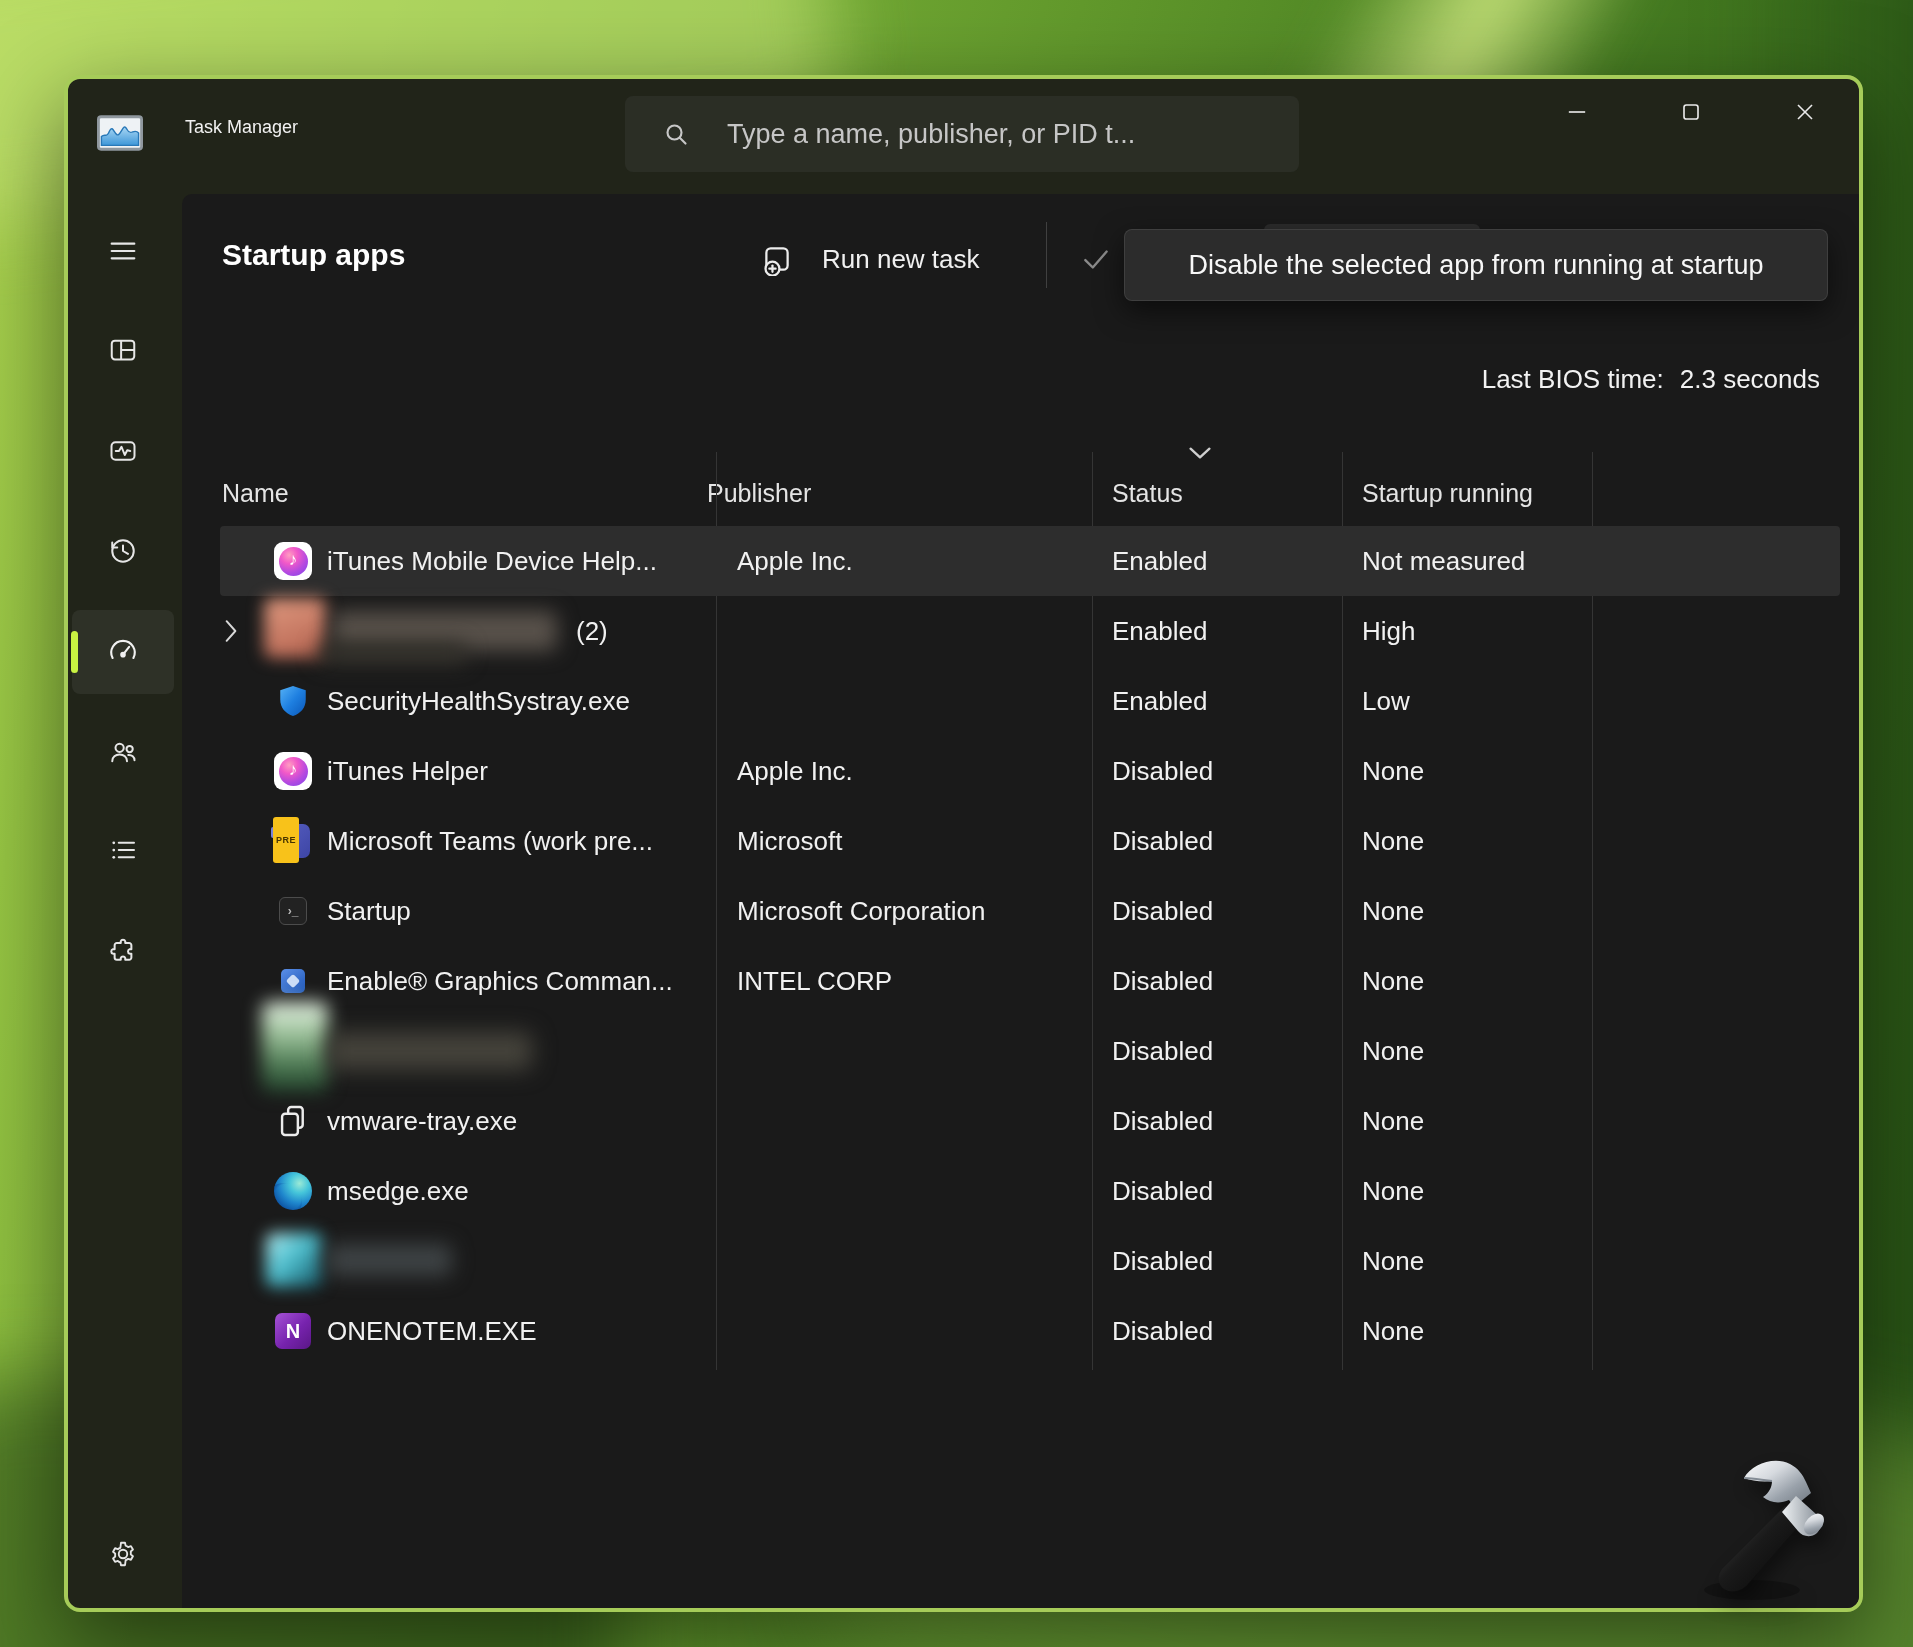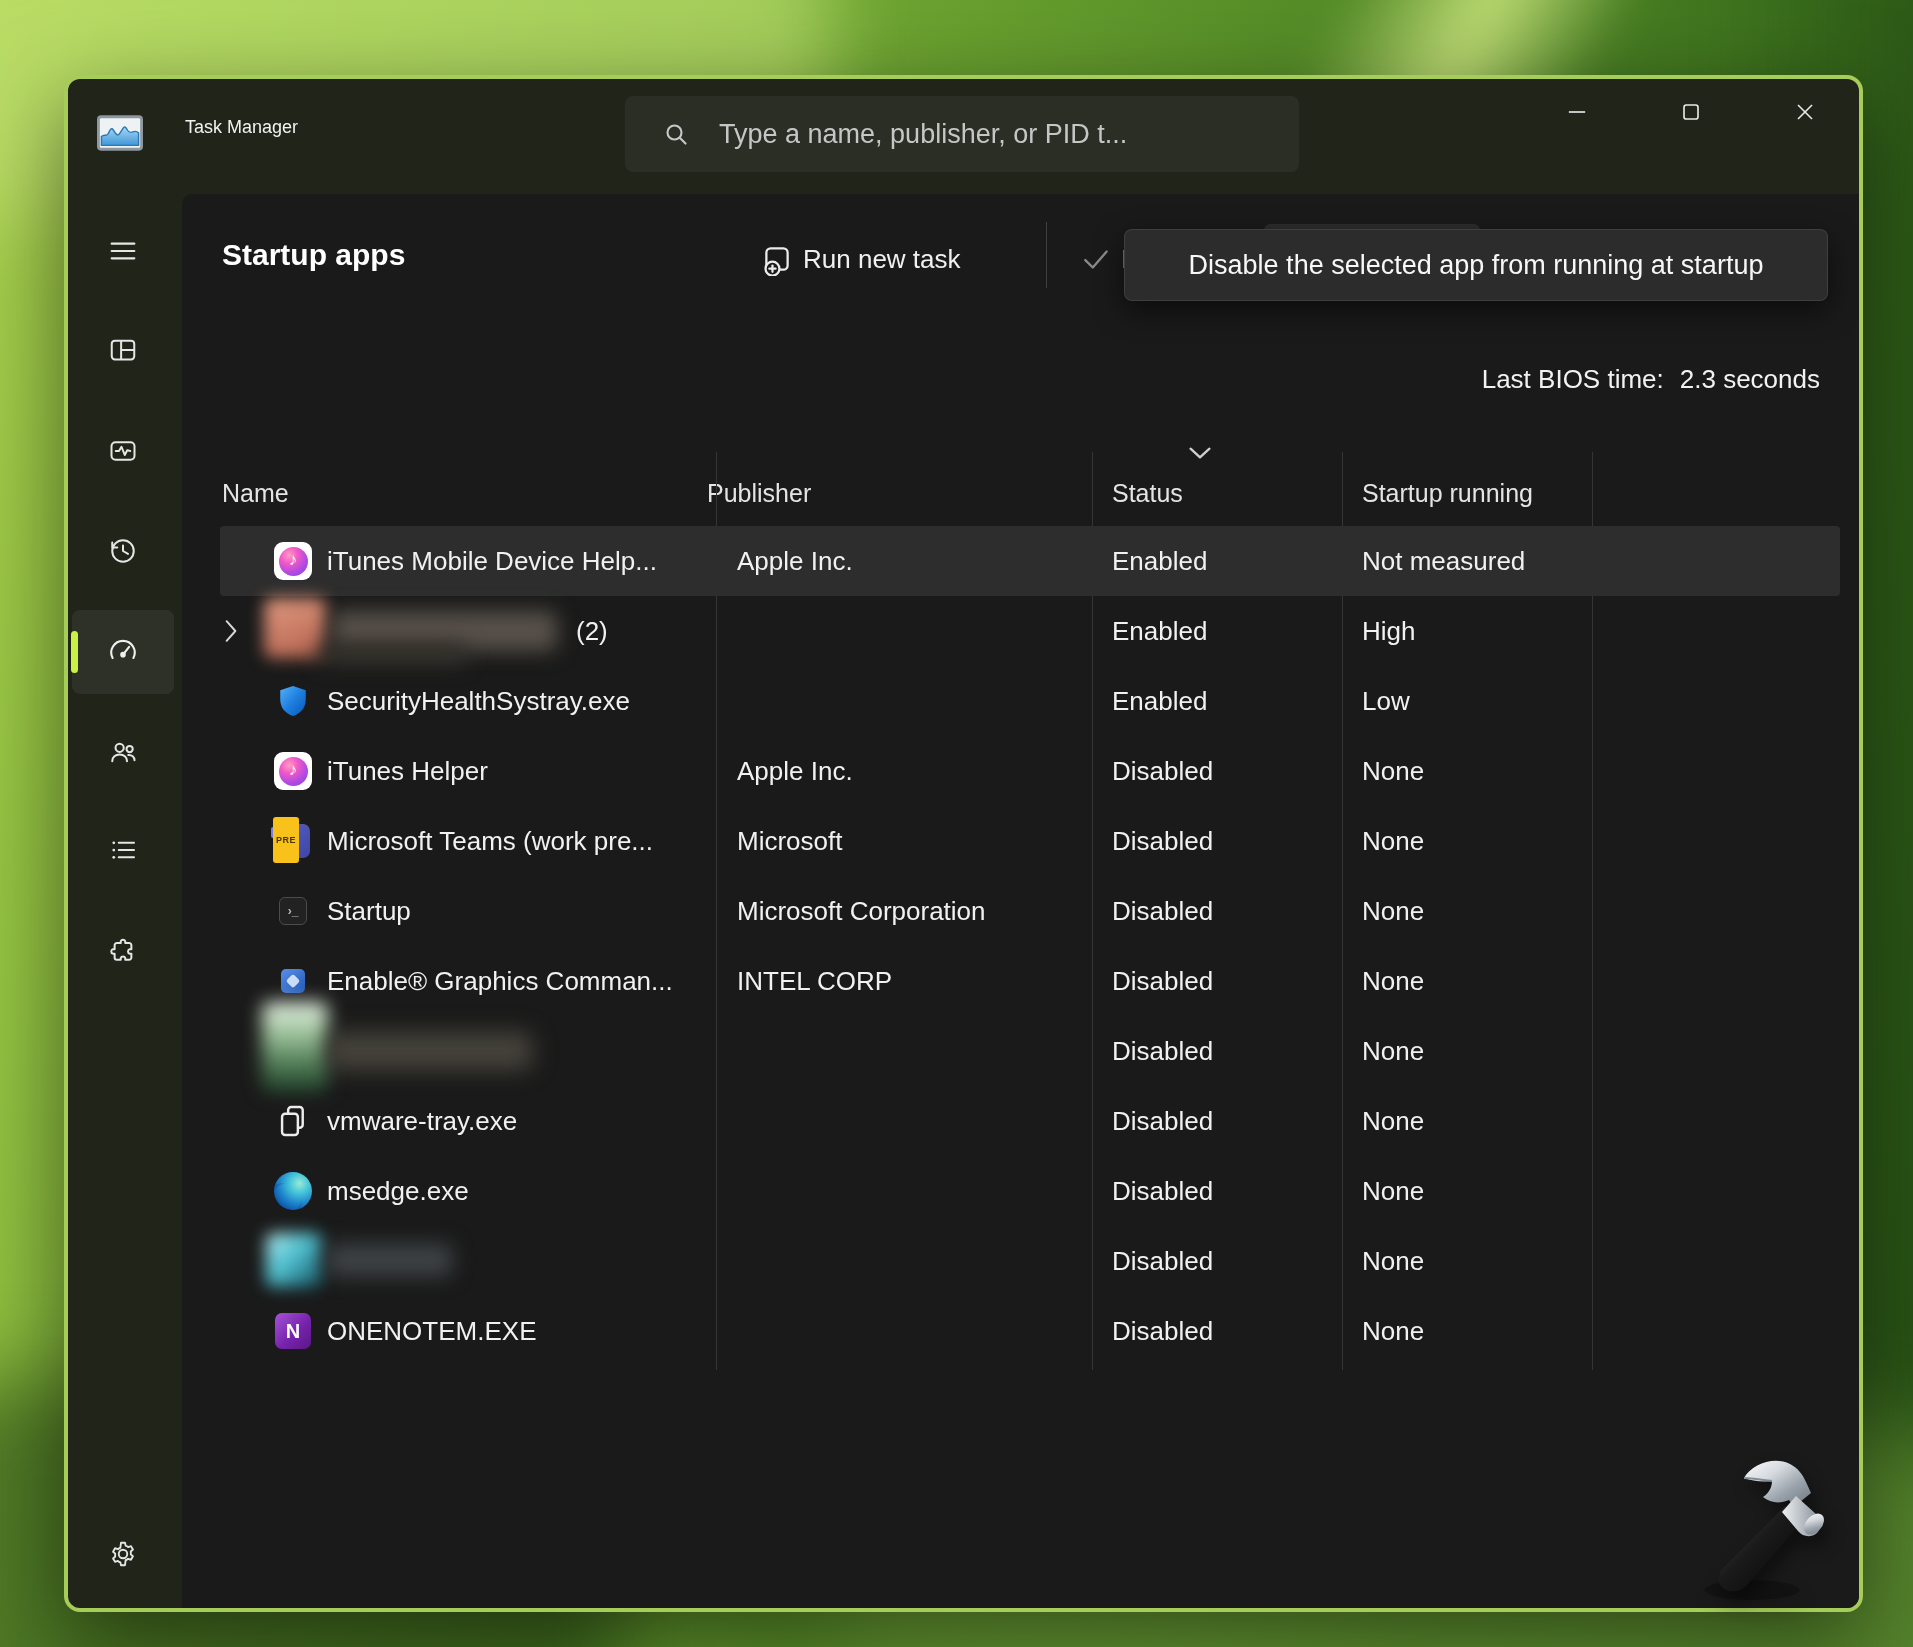--- a/index.html
+++ b/index.html
@@ -26,34 +26,34 @@
   .window{position:absolute;left:64px;top:75px;width:1799px;height:1537px;box-sizing:border-box;
     background:#212419;border:4px solid #a6cc59;border-radius:16px;
     box-shadow:0 30px 90px rgba(0,0,0,.5);}
 
   
   .app-icon{position:absolute;left:29px;top:36px;width:46px;height:36px;}
   .app-title{position:absolute;left:117px;top:38px;font-size:18px;color:#f2f2f2;}
   .searchbox{position:absolute;left:557px;top:17px;width:674px;height:76px;background:#2b2e25;
     border-radius:8px;display:flex;align-items:center;}
   .searchbox .mag{margin-left:36px;flex:0 0 auto;display:flex;}
-  .searchbox .ph{margin-left:28px;font-size:27px;color:#c6c6c6;white-space:nowrap;overflow:hidden;}
+  .searchbox .ph{margin-left:36px;font-size:27px;color:#c6c6c6;white-space:nowrap;overflow:hidden;}
   .win-controls{position:absolute;right:28px;top:10px;display:flex;gap:62px;}
   .win-btn{width:52px;height:46px;display:flex;align-items:center;justify-content:center;}
 
   
   .side-item{position:absolute;left:4px;width:102px;height:84px;display:flex;align-items:center;justify-content:center;}
   .side-item.selected{background:#2e3127;border-radius:8px;}
   .side-item.selected::before{content:'';position:absolute;left:-1px;top:21px;width:7px;height:42px;border-radius:4px;background:#c9f242;}
 
   
   .card{position:absolute;left:114px;top:115px;right:0;bottom:0;background:#1a1a1a;
     border-radius:10px 0 12px 0;overflow:hidden;}
   .page-title{position:absolute;left:40px;top:44px;font-size:30px;font-weight:700;color:#fff;}
-  .tbtn{position:absolute;top:35px;height:60px;display:flex;align-items:center;gap:9px;
+  .tbtn{position:absolute;top:35px;height:60px;display:flex;align-items:center;gap:28px;
     font-size:26px;color:#f0f0f0;white-space:nowrap;}
   .btn-run{left:578px;}
   .tsep{position:absolute;left:864px;top:28px;width:1px;height:66px;background:#404040;}
   .btn-enable{left:898px;color:#8a8a8a;}
   .btn-disable{left:1082px;top:30px;width:216px;height:72px;background:#2c2c2c;border-radius:6px;
     justify-content:center;gap:14px;}
   .btn-props{left:1334px;}
   .btn-more{left:1590px;gap:9px;}
   .dot{width:7px;height:7px;border-radius:50%;background:#ececec;}
 

